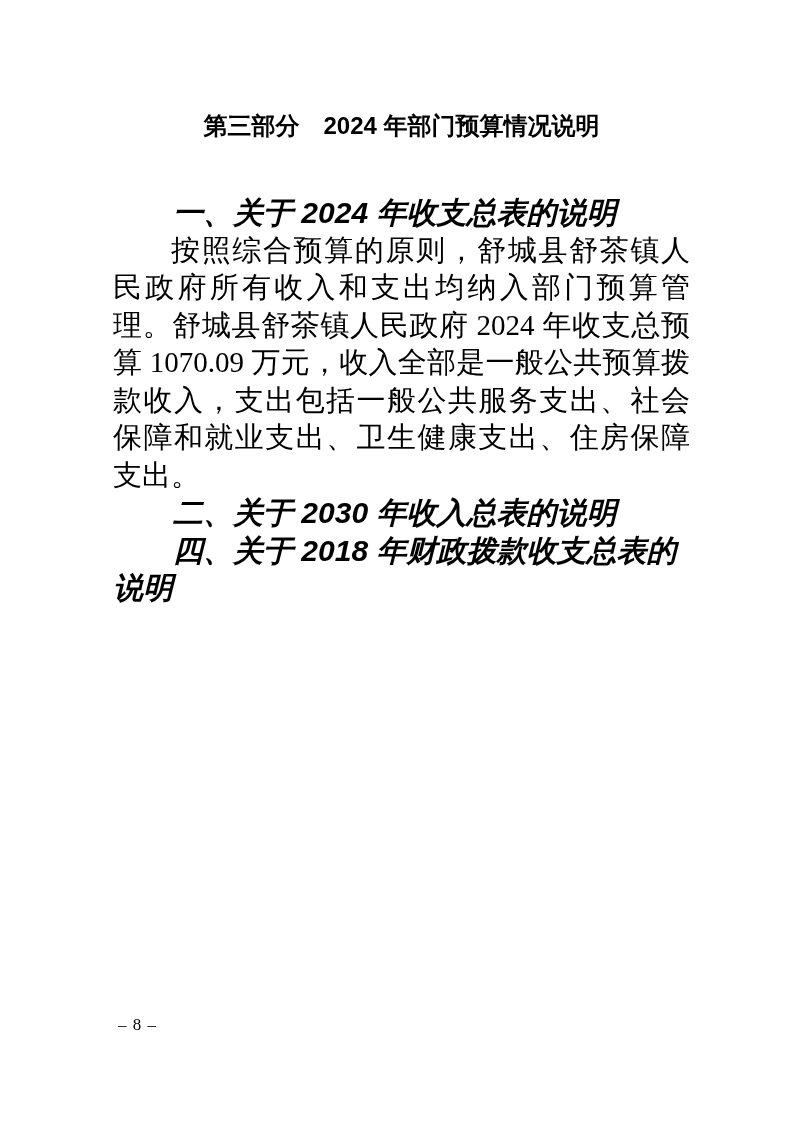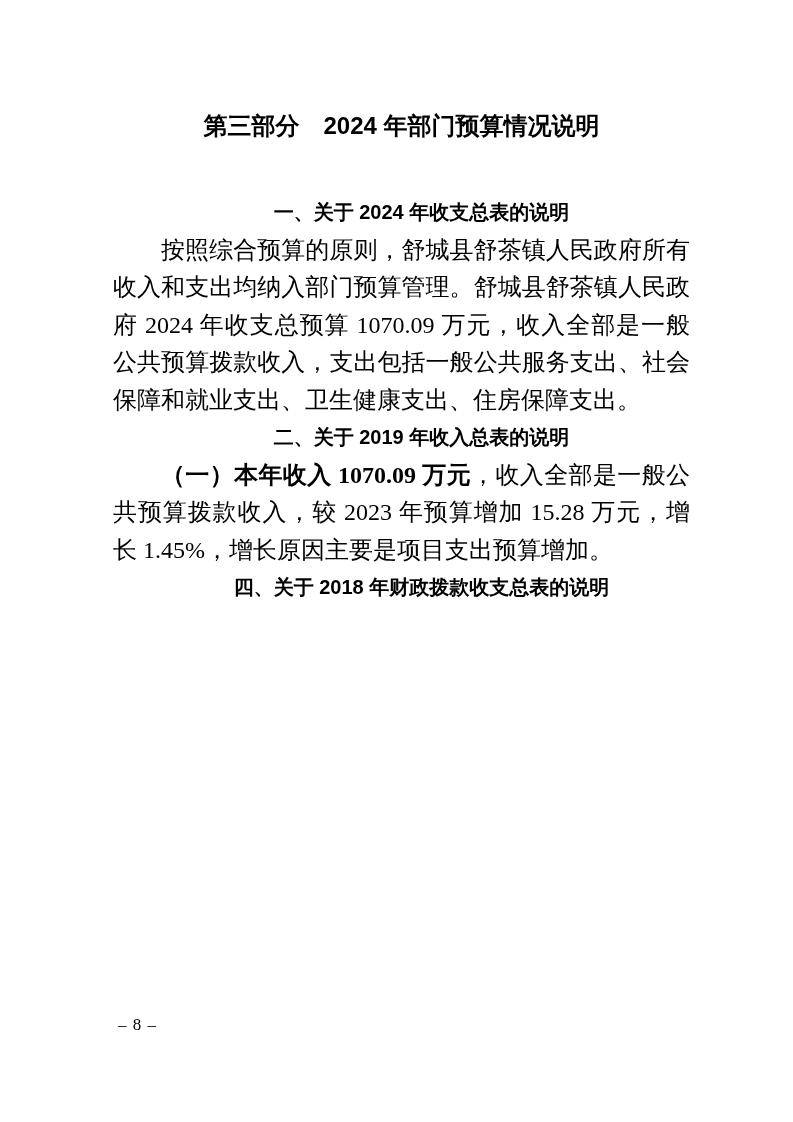--- a/index.html
+++ b/index.html
@@ -24,27 +24,28 @@
     font-weight: 700;
     font-size: 24px;
     line-height: 36px;
     text-align: center;
     white-space: pre-wrap;
     margin-bottom: 50px;
   }
   .heading {
     font-family: "Liberation Sans", "DejaVu Sans", sans-serif;
     font-weight: 700;
-    font-size: 20px;
+    font-size: 30px;
     line-height: 37.5px;
     text-indent: 2em;
-    text-align: center;
+    text-align: left;
+    font-style: italic;
   }
   .para {
-    font-size: 24px;
+    font-size: 29px;
     line-height: 37.5px;
     text-indent: 2em;
     text-align: justify;
   }
   .para .lead { font-weight: 700; }
   .footer {
     position: absolute;
     left: 118px;
     top: 1014px;
     font-size: 17px;
@@ -56,22 +57,21 @@
 <body>
 
 <div class="page">
   <div class="content">
 
     <h1 class="doc-title">第三部分　2024 年部门预算情况说明</h1>
 
     <h2 class="heading">一、关于 2024 年收支总表的说明</h2>
     <p class="para">按照综合预算的原则，舒城县舒茶镇人民政府所有收入和支出均纳入部门预算管理。舒城县舒茶镇人民政府 2024 年收支总预算 1070.09 万元，收入全部是一般公共预算拨款收入，支出包括一般公共服务支出、社会保障和就业支出、卫生健康支出、住房保障支出。</p>
 
-    <h2 class="heading">二、关于 2019 年收入总表的说明</h2>
-    <p class="para"><strong class="lead">（一）本年收入 1070.09 万元</strong><span>，收入全部是一般公共预算拨款收入，较 2023 年预算增加 15.28 万元，增长 1.45%，增长原因主要是项目支出预算增加。</span></p>
+    <h2 class="heading">二、关于 2030 年收入总表的说明</h2>
 
 
     <h2 class="heading">四、关于 2018 年财政拨款收支总表的说明</h2>
 
   </div>
 
   <div class="footer">
     <span>– 8 –</span>
   </div>
 </div>

